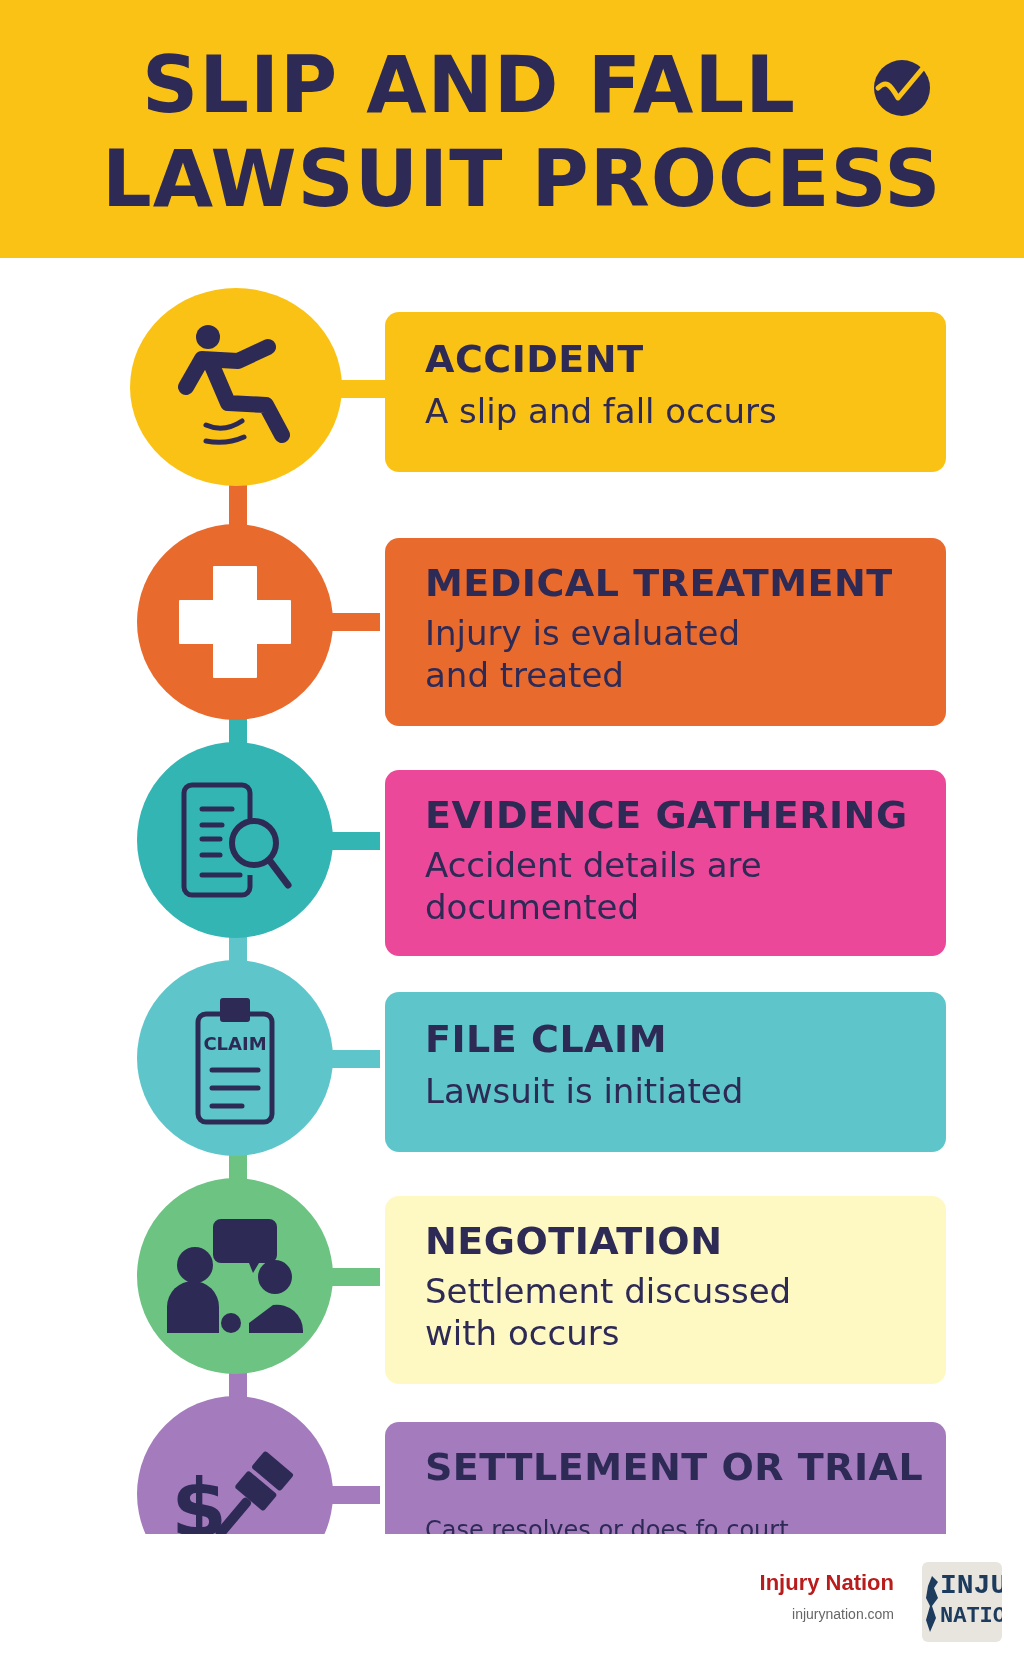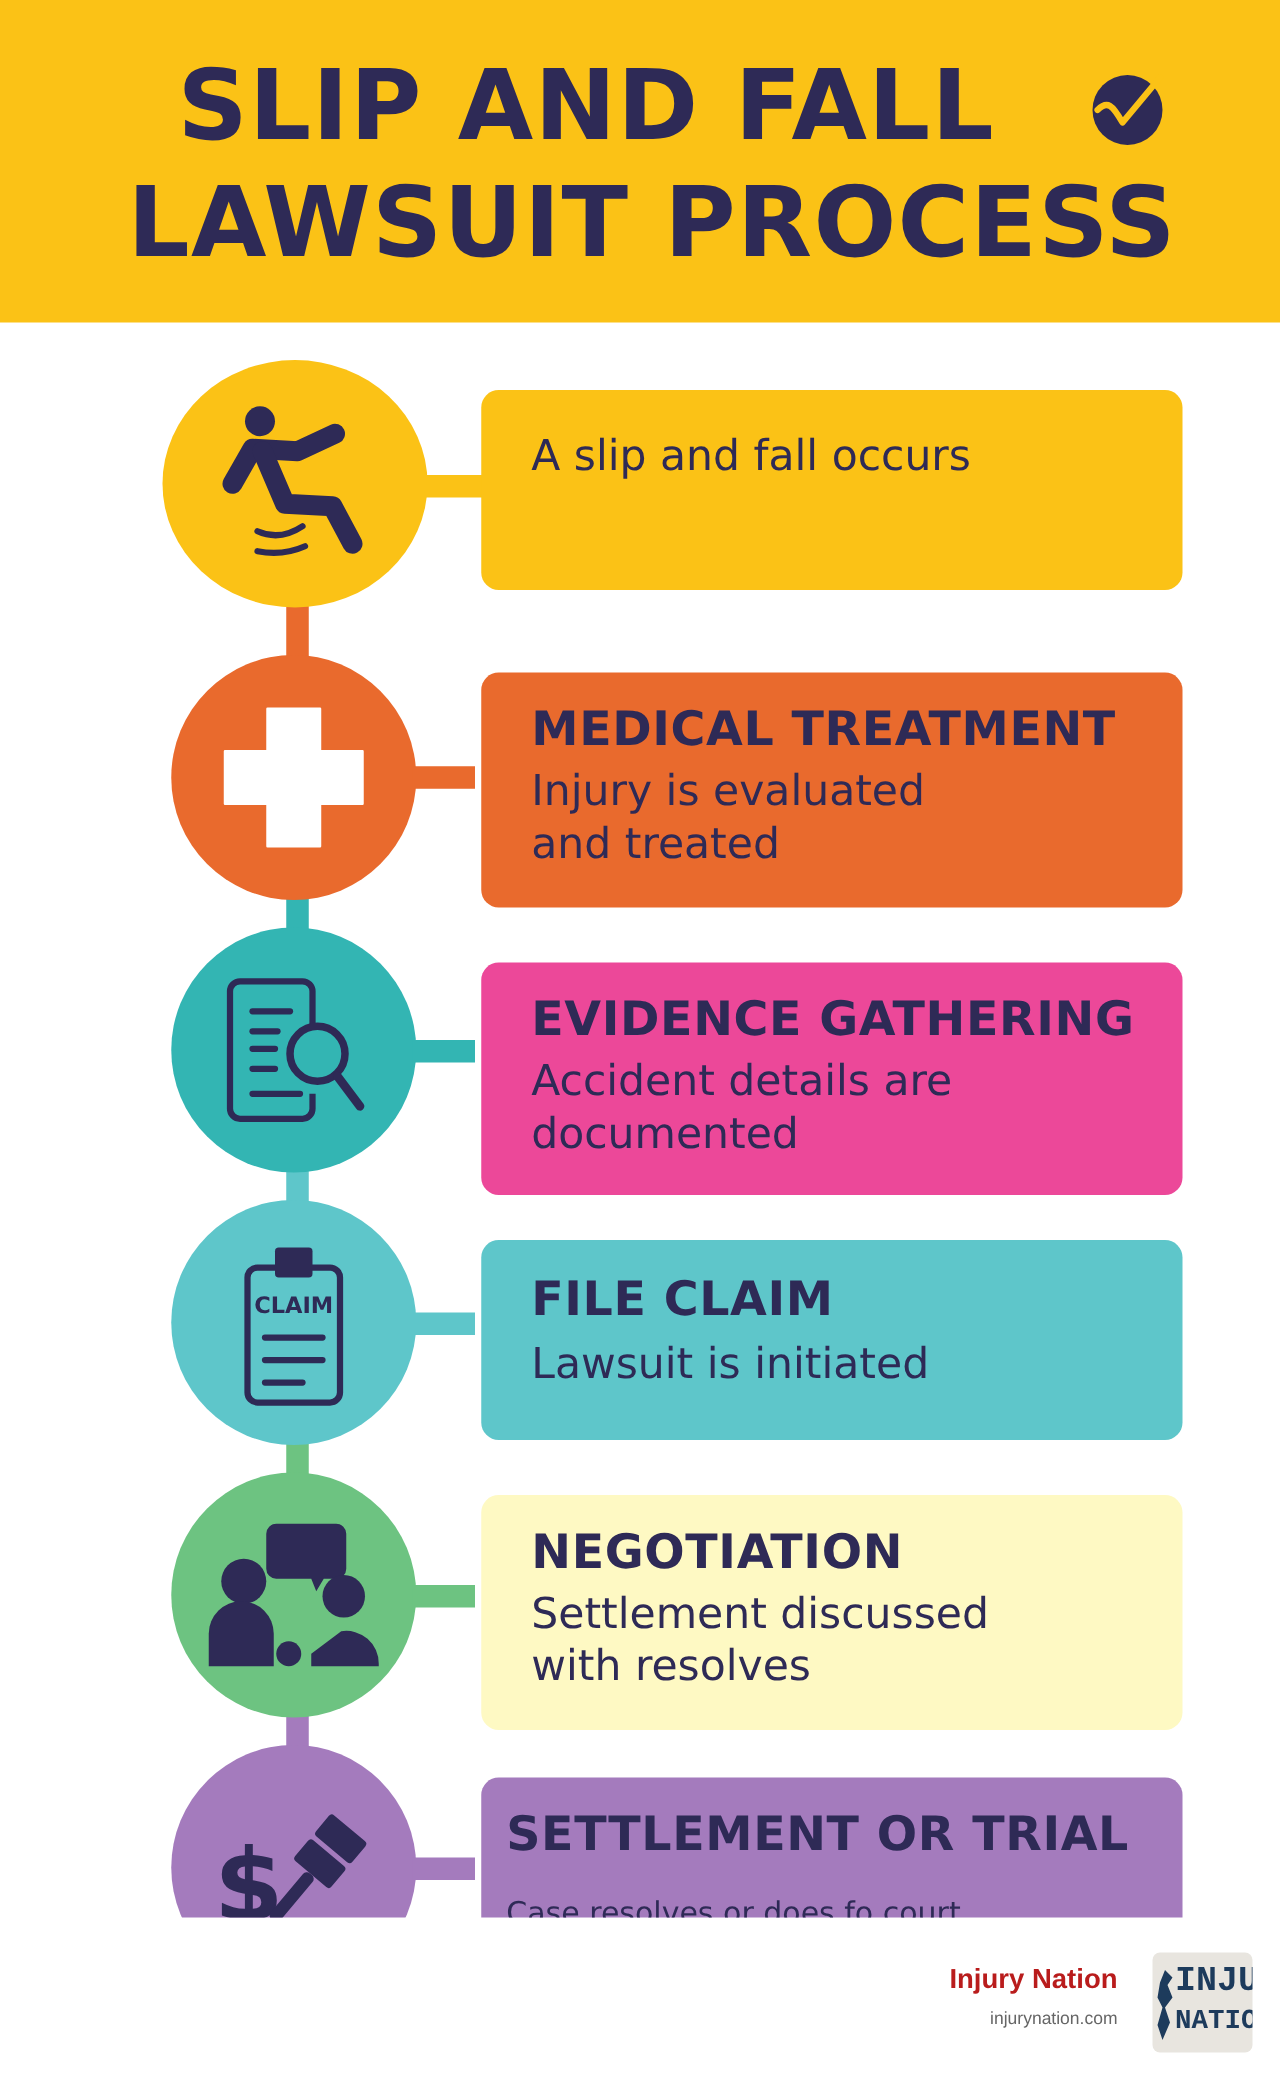--- a/index.html
+++ b/index.html
@@ -82,20 +82,21 @@
         <svg width="140" height="140" viewBox="0 0 140 140">
           <circle cx="42" cy="20" r="12" fill="#2e2a56"></circle>
           <path d="M20 70 L36 42 L72 44 L102 30" fill="none" stroke="#2e2a56" stroke-width="16" stroke-linecap="round" stroke-linejoin="round"></path>
           <path d="M44 44 L62 86 L100 88 L116 118" fill="none" stroke="#2e2a56" stroke-width="16" stroke-linecap="round" stroke-linejoin="round"></path>
           <path d="M40 108 Q58 116 76 104" fill="none" stroke="#2e2a56" stroke-width="5" stroke-linecap="round"></path>
           <path d="M40 124 Q60 128 78 120" fill="none" stroke="#2e2a56" stroke-width="5" stroke-linecap="round"></path>
         </svg>
       </div>
       <div class="hline" style="left:336px; top:122px; background:#fbc216;"></div>
       <div class="card" style="top:54px; height:160px; background:#fbc216; padding-top:24px;">
+        <div class="card-title">ACCIDENT</div>
         <div class="card-desc" style="margin-top:8px;">A slip and fall occurs</div>
       </div>
     </div>
 
     <div class="step">
       <div class="circle" style="left:137px; top:266px; background:#e96a2d;">
         <svg width="130" height="130" viewBox="0 0 130 130">
           <path d="M44 10 h42 v34 h34 v42 h-34 v34 h-42 v-34 h-34 v-42 h34 z" fill="#ffffff" stroke="#ffffff" stroke-width="2" stroke-linejoin="round"></path>
         </svg>
       </div>
@@ -158,37 +159,37 @@
           <path d="M2 122 v-26 a26 26 0 0 1 52 0 v26z" fill="#2e2a56"></path>
           <circle cx="66" cy="112" r="10" fill="#2e2a56"></circle>
           <circle cx="110" cy="66" r="17" fill="#2e2a56"></circle>
           <path d="M84 122 v-10 l24 -18 a26 26 0 0 1 30 26 v2z" fill="#2e2a56"></path>
         </svg>
       </div>
       <div class="hline" style="left:330px; top:1010px; background:#6dc381;"></div>
       <div class="card" style="top:938px; height:188px; background:#fef9c3; padding-top:22px;">
         <div class="card-title">NEGOTIATION</div>
         <div class="card-desc" style="margin-top:6px;">Settlement discussed
-with resolves</div>
+with occurs</div>
       </div>
     </div>
 
     <div class="step">
       <div class="circle" style="left:137px; top:1138px; background:#a47bbd;">
         <svg width="140" height="140" viewBox="0 0 140 140">
           <text x="34" y="112" text-anchor="middle" font-family="DejaVu Sans, sans-serif" font-weight="bold" font-size="80" fill="#2e2a56">$</text>
           <g transform="rotate(40 92 64)">
             <rect x="74" y="30" width="38" height="22" rx="3" fill="#2e2a56"></rect>
             <rect x="74" y="56" width="38" height="22" rx="3" fill="#2e2a56"></rect>
             <rect x="88" y="78" width="10" height="48" rx="4" fill="#2e2a56"></rect>
           </g>
         </svg>
       </div>
       <div class="hline" style="left:330px; top:1228px; background:#a47bbd;"></div>
-      <div class="card" style="top:1164px; height:160px; background:#a47bbd; padding-top:22px; padding-left:20px;">
+      <div class="card" style="top:1164px; height:160px; background:#a47bbd; padding-top:22px; padding-left:40px;">
         <div class="card-title">SETTLEMENT OR TRIAL</div>
         <div class="card-desc" style="margin-top:19px; font-size:24px; white-space:nowrap;">Case resolves or does fo court</div>
       </div>
     </div>
   </div>
 </div>
 
 <div class="brand">
   <div class="brand-name">Injury Nation</div>
   <div class="brand-url">injurynation.com</div>

